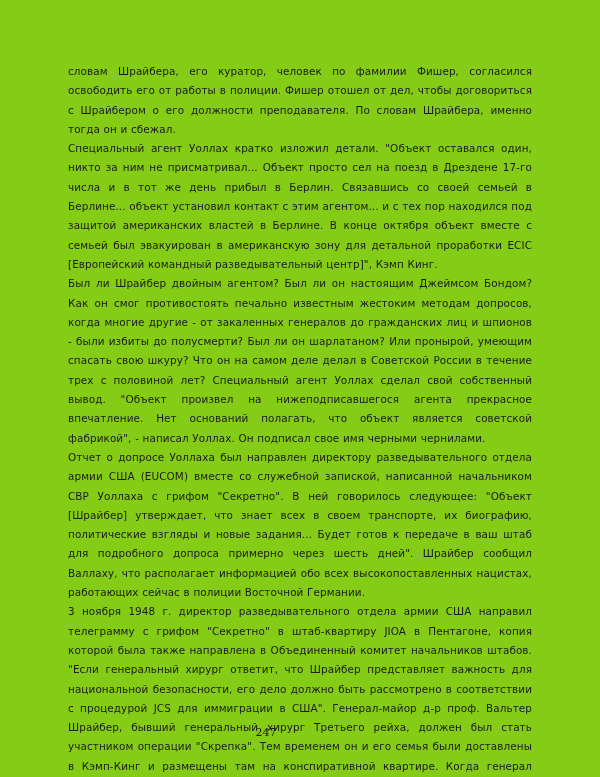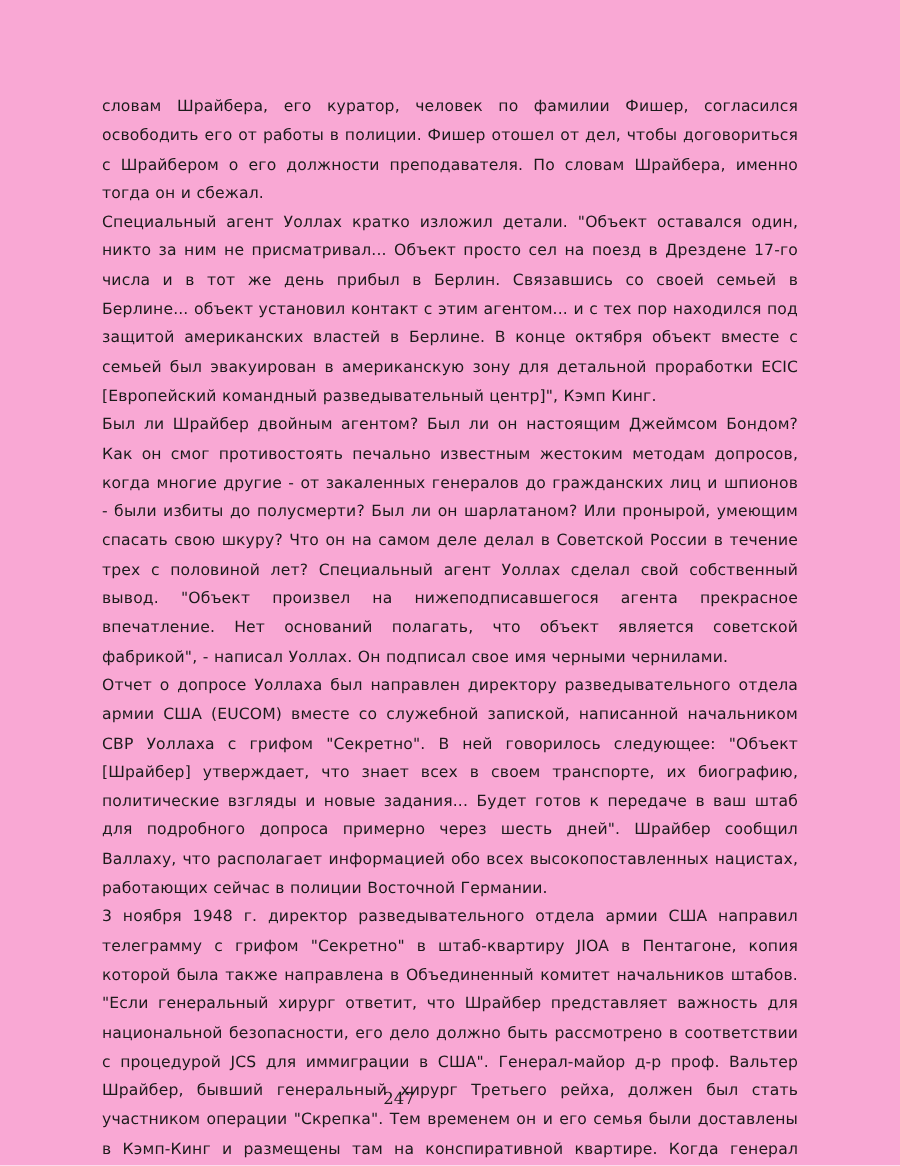--- a/index.html
+++ b/index.html
@@ -14,21 +14,21 @@
     color: #1a1a1a;
     position: relative;
     overflow: hidden;
   }
   #page {
     position: absolute;
     left: 0;
     top: 0;
     width: 600px;
     height: 777px;
-    background: #f9a8d4;
+    background: #84cc16;
   }
   #text-column {
     position: absolute;
     left: 68px;
     top: 62px;
     width: 464px;
   }
   .para {
     margin: 0;
     padding: 0;

